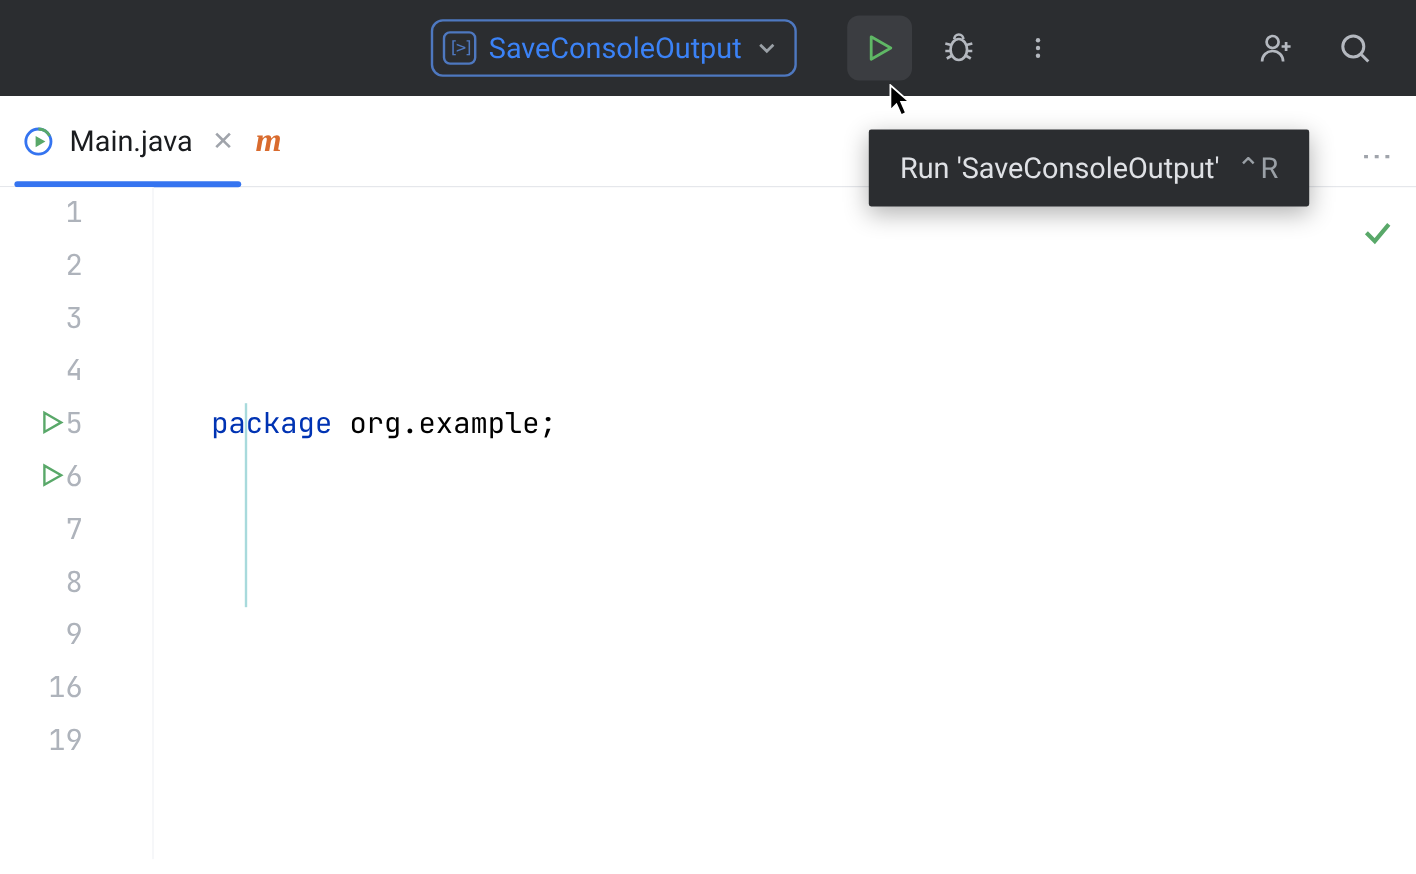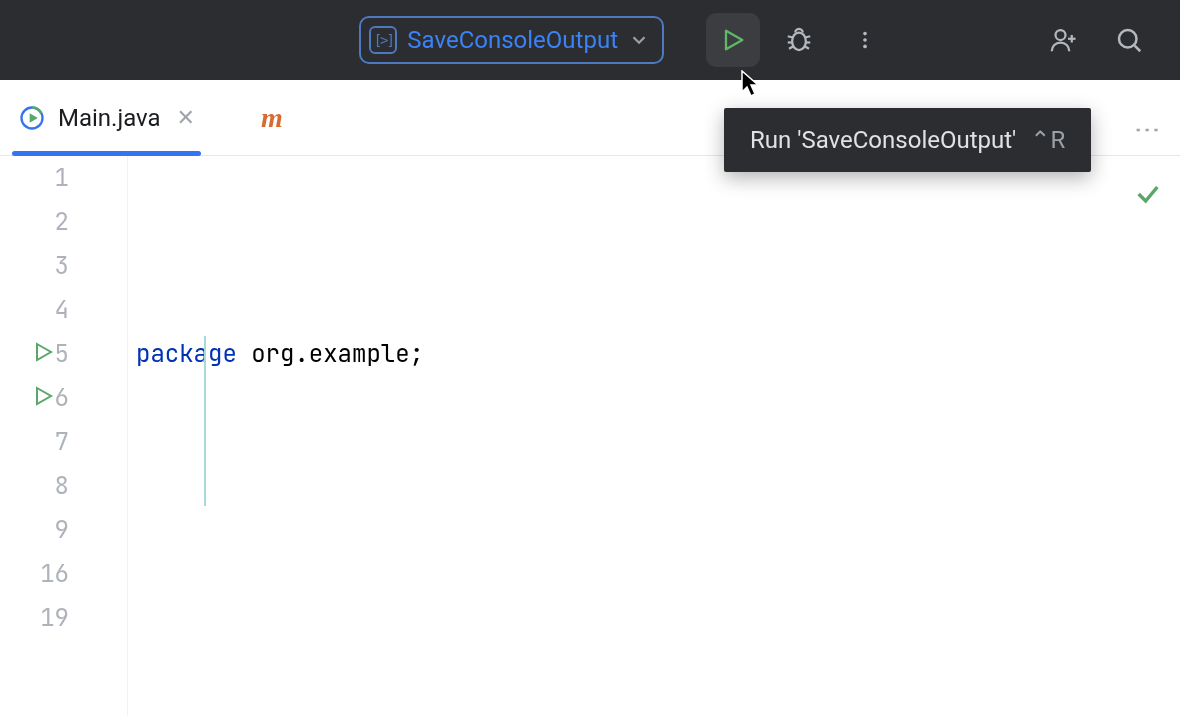--- a/index.html
+++ b/index.html
@@ -64,21 +64,21 @@
   }
   .tooltip .shortcut { color: #9aa0a6; }
 
   
   .tabs {
     height: 76px;
     display: flex;
     align-items: center;
     border-bottom: 1px solid #e5e7eb;
     padding-left: 18px;
-    gap: 66px;
+    gap: 18px;
     font-size: 24px;
     color: #1a1c1f;
   }
   .tab { display: flex; align-items: center; gap: 12px; position: relative; height: 100%; }
   .tab.active::after {
     content: ""; position: absolute; left: -6px; right: -6px; bottom: -1px;
     height: 5px; background: #3574f0; border-radius: 3px;
   }
   .tab-close { color: #a0a4ab; font-size: 22px; margin-left: 4px; }
   .maven-icon { color: #d96b2e; font-family: Georgia, serif; font-style: italic; font-size: 28px; font-weight: 600; }
@@ -106,21 +106,21 @@
   .gutter .gline .num { display:inline-block; }
   .gutter-icon {
     position: absolute;
     right: 14px; top: 8px;
     width: 24px; height: 24px;
     color: #59a869;
   }
   .code { flex: 1; padding-left: 8px; position: relative; white-space: pre; }
   .code .line { height: 44px; }
 
-  .kw { color: #0033b3; }
+  .kw { color: #0033b3; margin-left: 40px; }
   .indent-guide {
     position: absolute;
     width: 2px; background: #a8dadc;
     left: 76px; top: 180px; height: 170px;
   }
 
   .status-check {
     position: absolute;
     right: 18px; top: 180px;
     color: #59a869;

